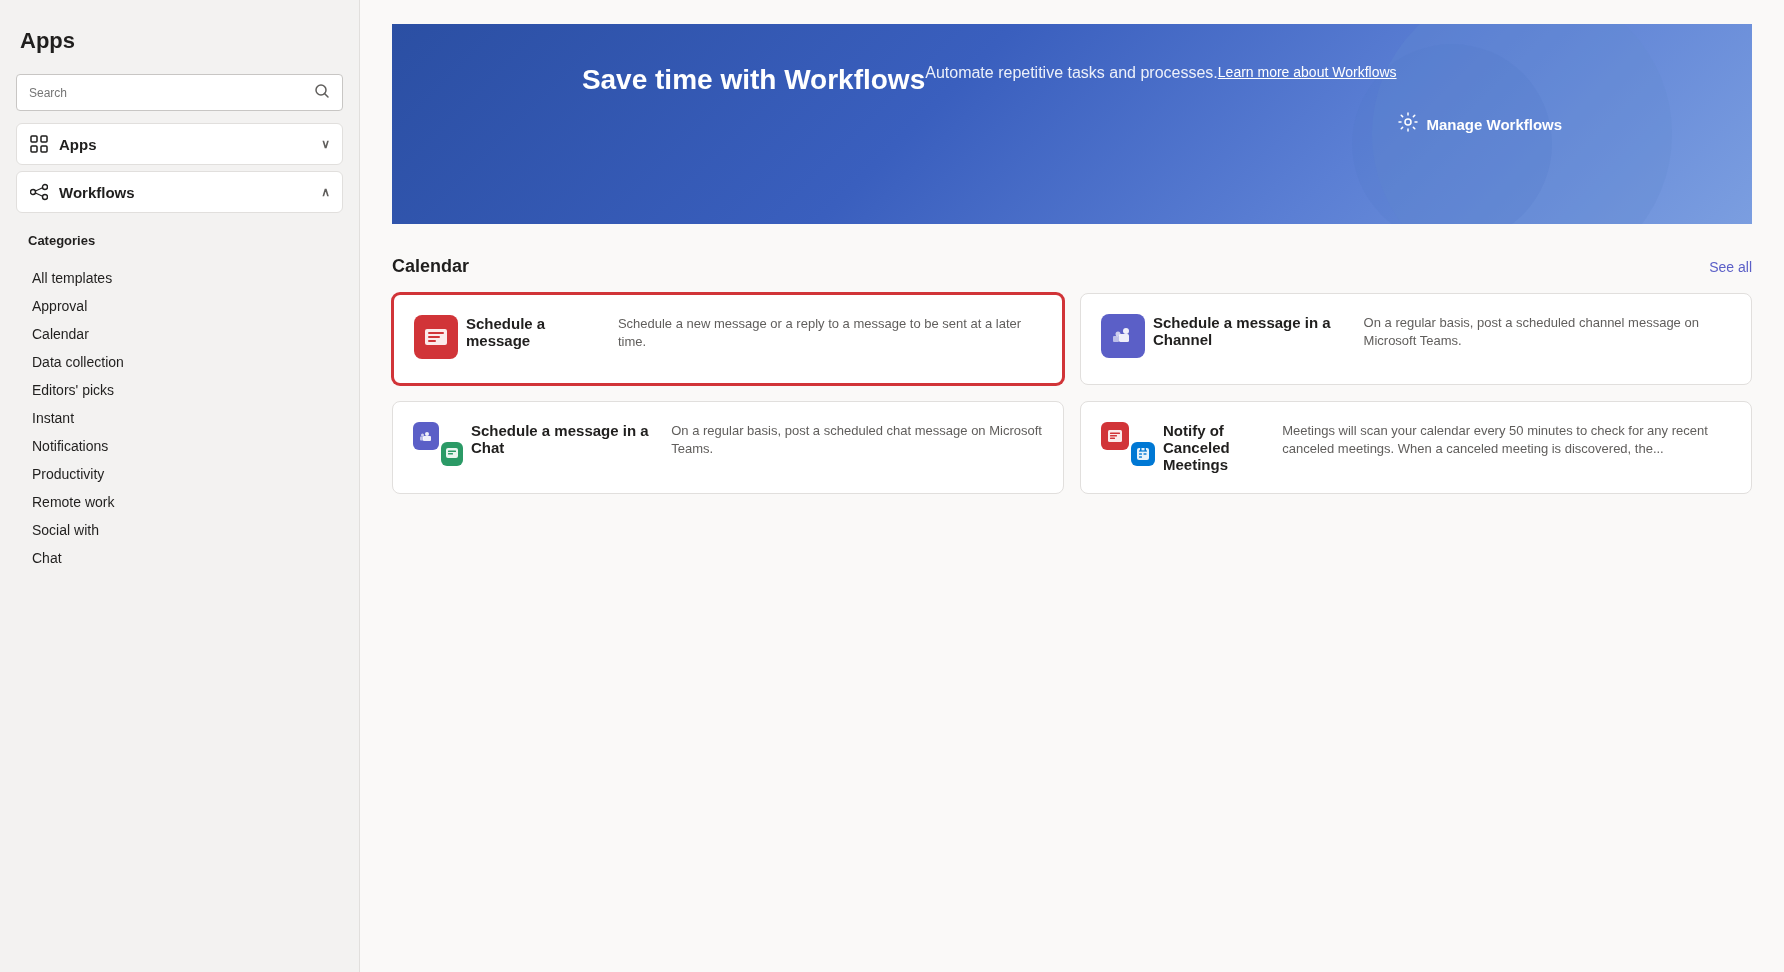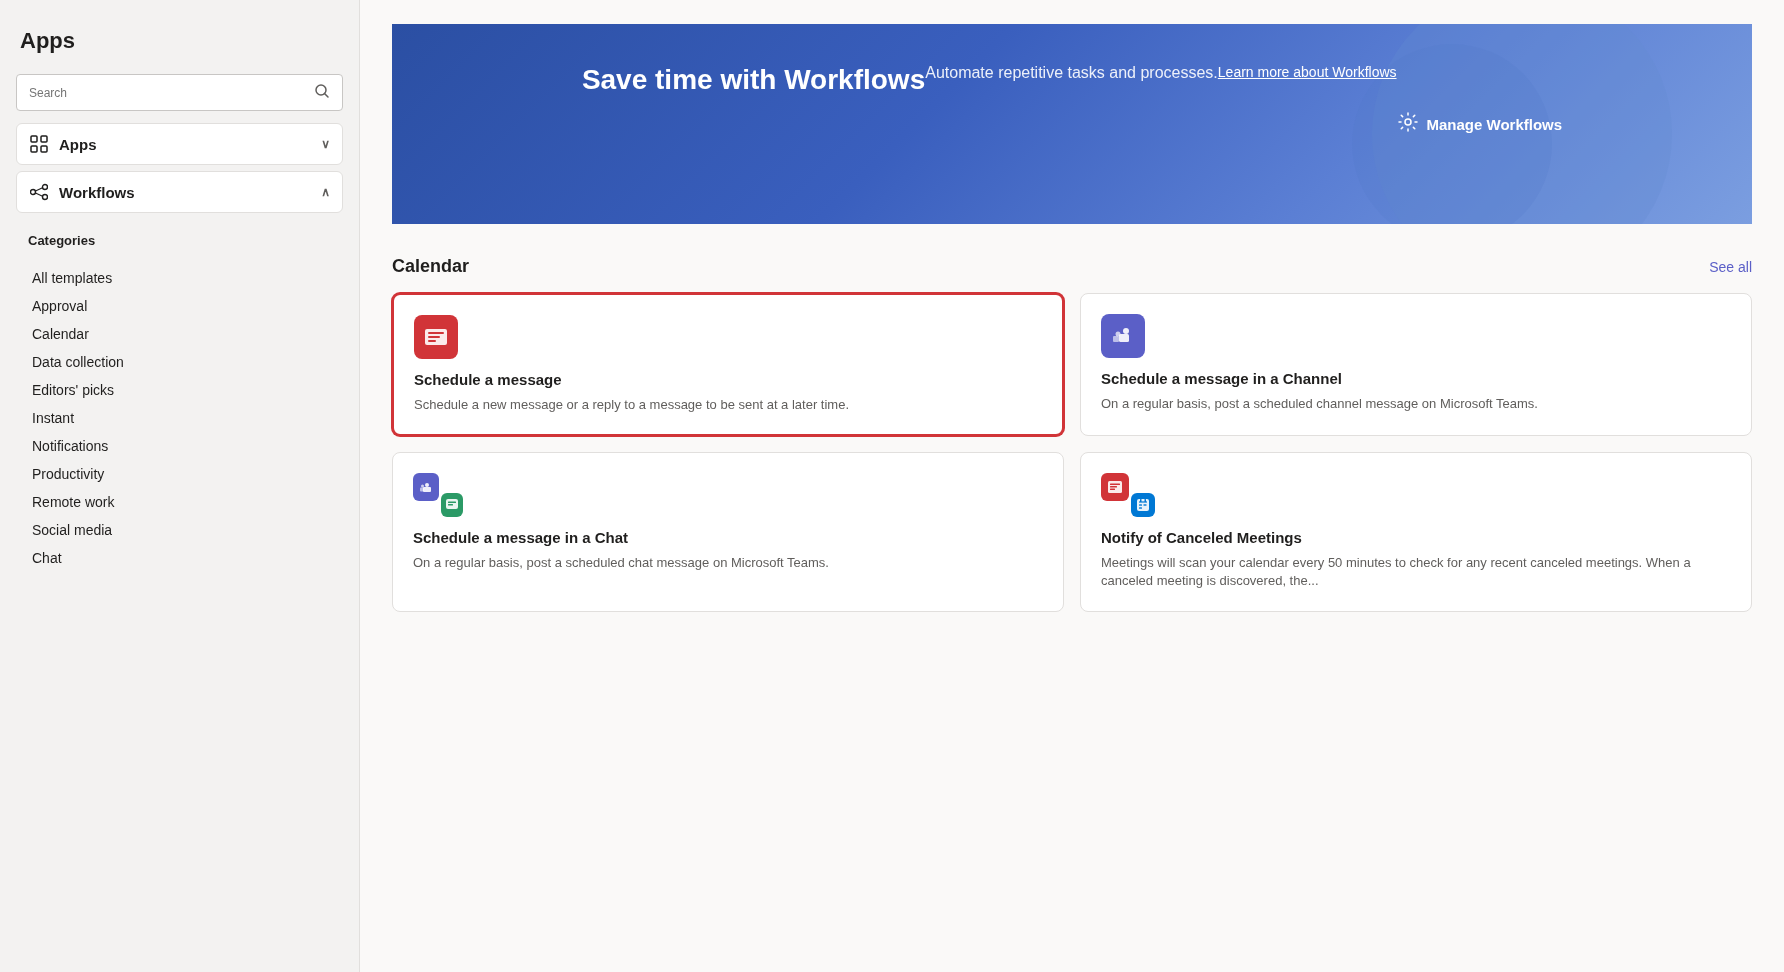--- a/index.html
+++ b/index.html
@@ -240,21 +240,21 @@
     }
 
     .workflow-card {
       background: #fff;
       border: 1px solid #e1dfdd;
       border-radius: 8px;
       padding: 20px;
       cursor: pointer;
       transition: box-shadow 0.15s;
       display: flex;
-      flex-direction: column;
+      flex-direction: row;
       gap: 8px;
     }
 
     .workflow-card.selected {
       border: 2px solid #d13438;
       box-shadow: 0 0 0 1px #d13438;
     }
 
     .card-icon {
       width: 44px;
@@ -409,21 +409,21 @@
     <div class="categories-title">Categories</div>
     <a class="category-item">All templates</a>
     <a class="category-item">Approval</a>
     <a class="category-item">Calendar</a>
     <a class="category-item">Data collection</a>
     <a class="category-item">Editors' picks</a>
     <a class="category-item">Instant</a>
     <a class="category-item">Notifications</a>
     <a class="category-item">Productivity</a>
     <a class="category-item">Remote work</a>
-    <a class="category-item">Social media</a>
+    <a class="category-item">Social with</a>
     <a class="category-item">Chat</a>
   </div>
 
 </div>
 
 <div class="main-content">
 
   <div class="hero-banner">
     <div class="hero-title">Save time with Workflows</div>
     <div class="hero-subtitle">Automate repetitive tasks and processes.</div>

